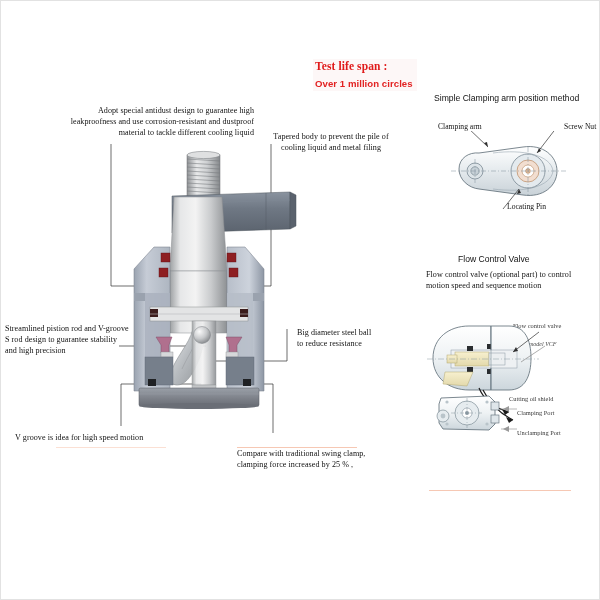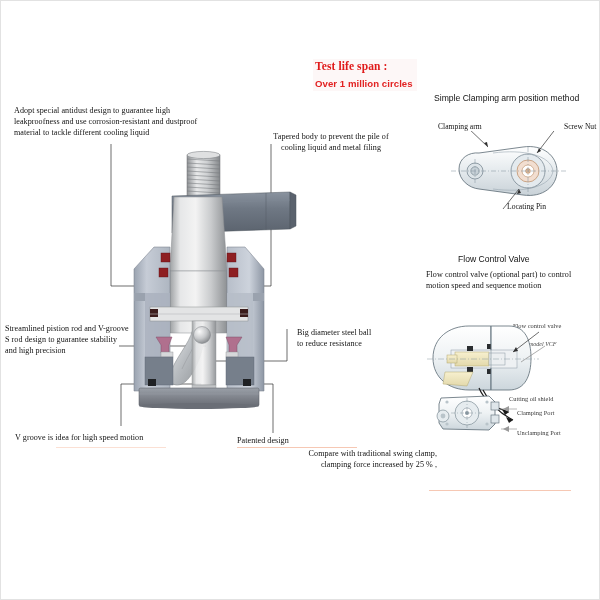--- a/index.html
+++ b/index.html
@@ -257,40 +257,39 @@
       <rect x="129" y="238" width="8" height="7" fill="#1f2124"></rect>
     </g>
 
     <g>
       <rect x="25" y="247" width="120" height="18" rx="1.5" fill="url(#gBase)" stroke="#5c6169" stroke-width="0.55"></rect>
       <line x1="25" y1="253" x2="145" y2="253" stroke="#9ba0a8" stroke-width="0.6" opacity="0.7"></line>
       <ellipse cx="85" cy="265" rx="60" ry="3" fill="#6a6e76"></ellipse>
     </g>
   </svg>
 
-  <div class="txt" style="left:13px; top:104px; width:240px;">Adopt special antidust design to guarantee high
+  <div class="txt" style="left:13px; top:104px; width:240px;text-align:right;">Adopt special antidust design to guarantee high
 leakproofness and use corrosion-resistant and  dustproof
 material to tackle different cooling liquid</div>
 
   <div class="txt" style="left:4px; top:322px; width:150px;">Streamlined pistion rod and  V-groove
  S rod design to guarantee stability
  and high precision</div>
 
   <div class="txt center" style="left:250px; top:130px; width:160px;">Tapered body to prevent the pile of
 cooling liquid and metal filing</div>
 
   <div class="txt" style="left:296px; top:326px; width:150px;">Big diameter steel ball
 to reduce  resistance</div>
 
   <div class="txt" style="left:14px; top:431px; width:220px;">V groove is idea for high speed motion</div>
   <div class="accent-rule soft" style="left:55px; top:446px; width:110px;"></div>
 
-  <div class="txt" style="left:236px; top:434px; width:180px;">Patented design</div>
   <div class="accent-rule" style="left:236px; top:446px; width:120px;"></div>
-  <div class="txt" style="left:236px; top:447px; width:200px;text-align:right;">Compare with traditional swing clamp,
+  <div class="txt" style="left:236px; top:447px; width:200px;">Compare with traditional swing clamp,
 clamping force increased by 25 % ,</div>
 
   <div class="panel-title" style="left:433px; top:92px;">Simple Clamping arm position method</div>
 
   <div class="fig-label" style="left:437px; top:121px;">Clamping arm</div>
   <div class="fig-label" style="left:533px; top:121px;padding-left:30px;">Screw Nut</div>
   <div class="fig-label" style="left:474px; top:201px;padding-left:32px;">Locating Pin</div>
 
   <svg id="armfig" width="170" height="85" viewBox="0 0 170 85" style="left:430px; top:130px;">
     <defs>

